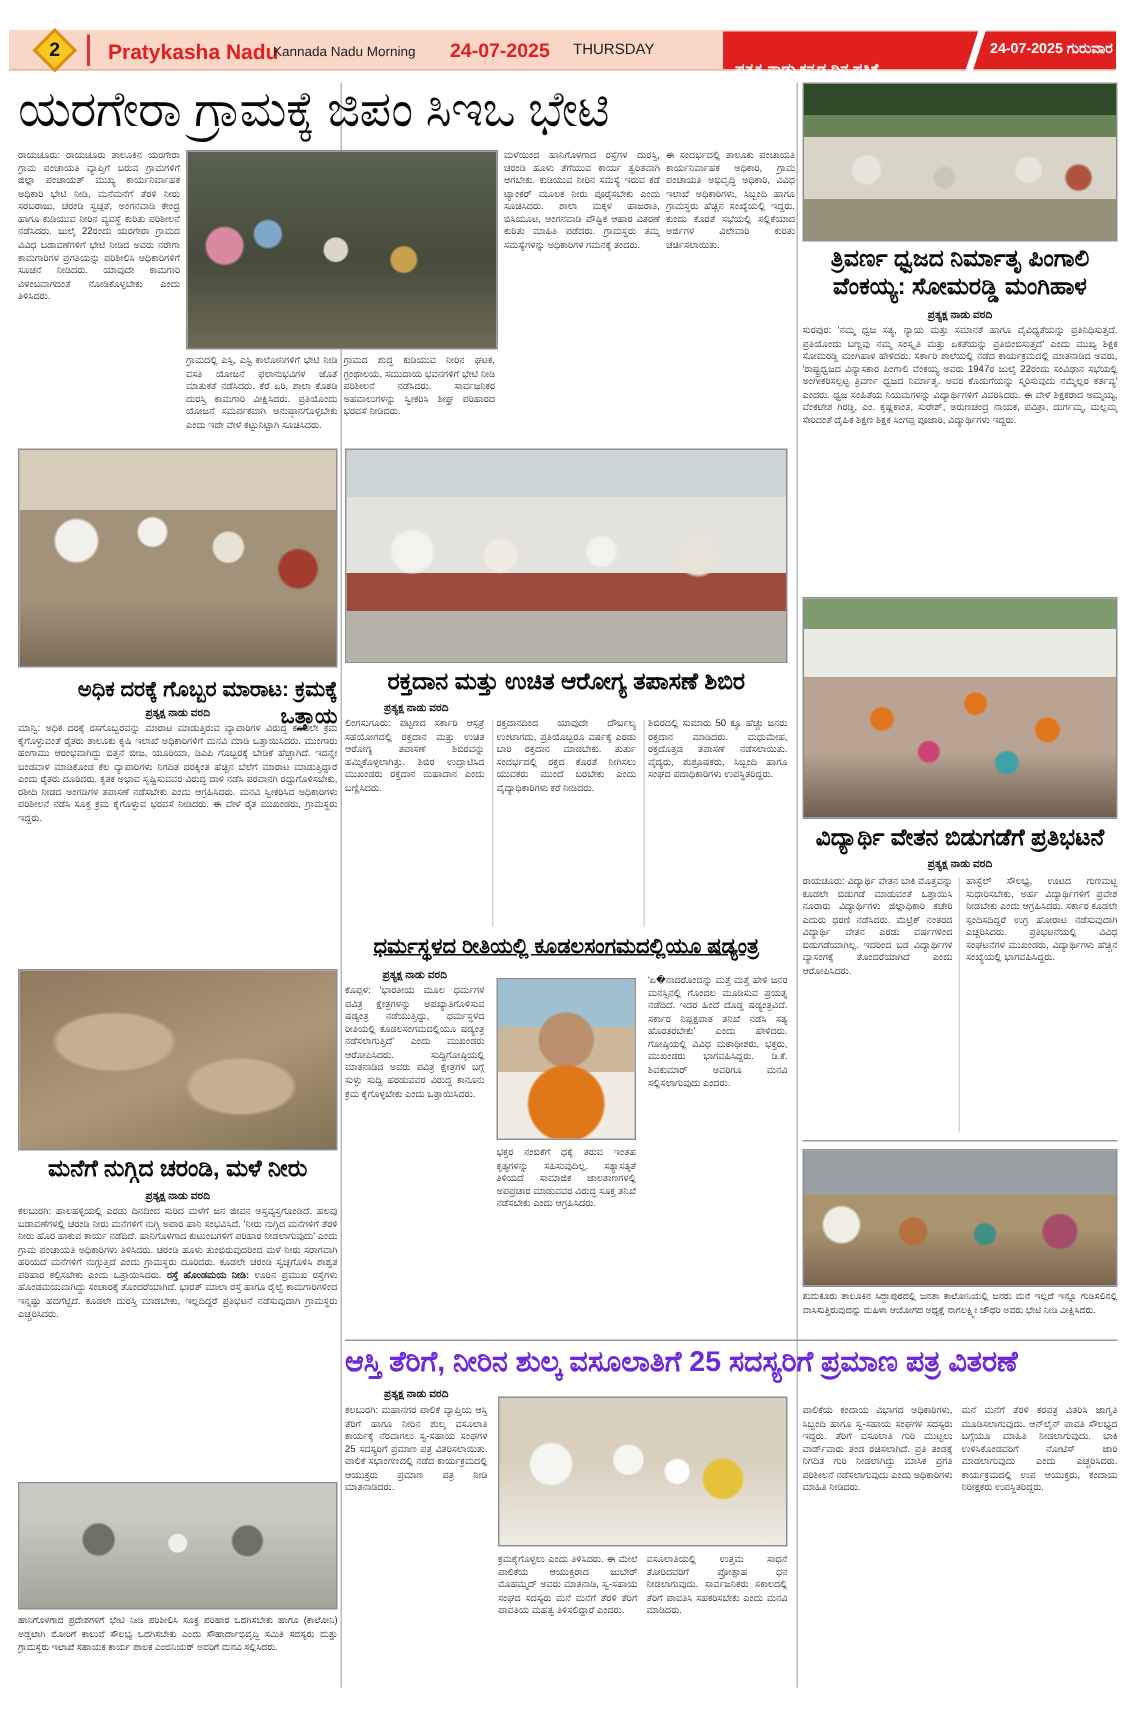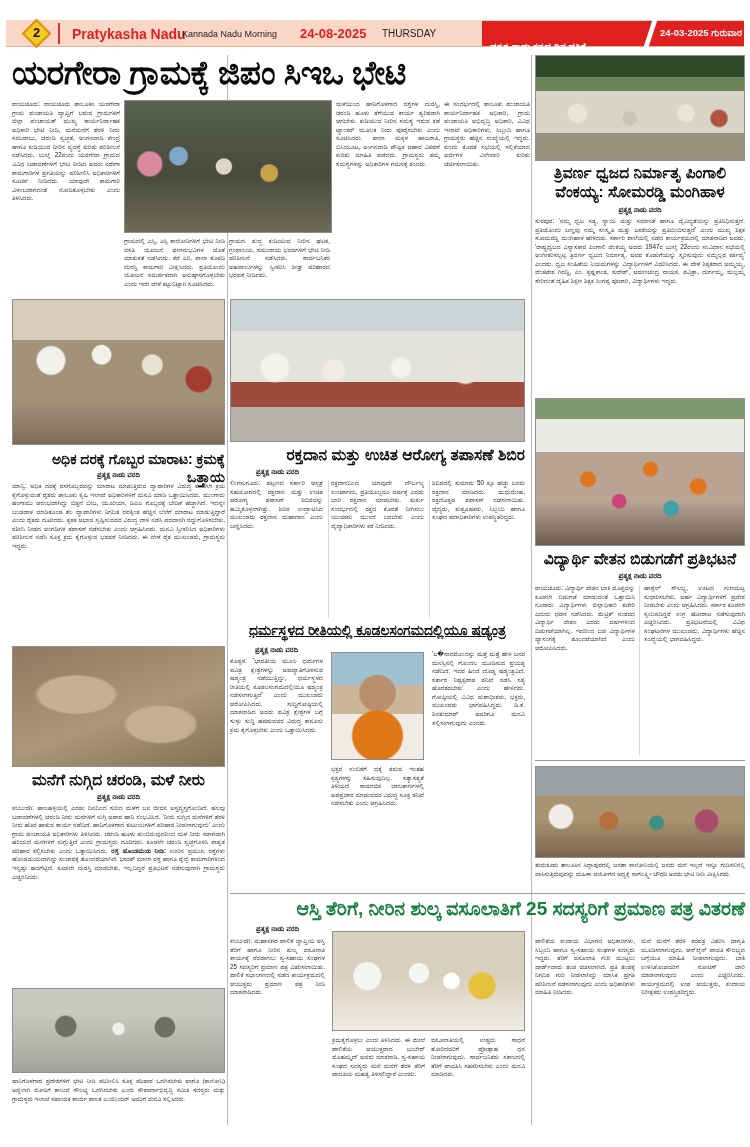--- a/index.html
+++ b/index.html
@@ -20,22 +20,22 @@
   .banner-kn{left:490px;top:27px;width:155px;font-size:10px;font-weight:bold;color:#ffffff;margin-top:14px;}
   .banner-slash{left:648px;top:19px;width:5px;height:29px;background:#ffffff;transform:skewX(-18deg);}
   .banner-date{left:660px;top:27px;width:84px;font-size:9.5px;font-weight:bold;color:#ffffff;}
   
   .vrule{width:1px;background:#b9b9b9;}
   .vrule-l{left:227px;top:55px;height:1070px;}
   .vrule-r{left:531px;top:55px;height:1070px;}
   .vrule-soft{width:1px;background:#d7d7d7;}
   .hrule{height:1px;background:#9a9a9a;}
   
-  .head-xl{font-size:33px;font-weight:bold;color:#0a0a0a;line-height:1.05;letter-spacing:-.5px;}
-  .head-lg{font-size:19px;font-weight:bold;color:#15803d;text-align:right;line-height:1.15;}
+  .head-xl{font-size:33px;font-weight:normal;color:#0a0a0a;line-height:1.05;letter-spacing:-.5px;}
+  .head-lg{font-size:19px;font-weight:bold;color:#6d28d9;text-align:left;line-height:1.15;}
   .head-md{font-size:15.5px;font-weight:bold;color:#0a0a0a;text-align:center;line-height:1.22;}
   .head-sm{font-size:14px;font-weight:bold;color:#0a0a0a;text-align:center;line-height:1.25;}
   .byline{font-size:7px;font-weight:bold;text-align:center;color:#111;}
   .txt{font-size:6.4px;line-height:1.34;text-align:justify;overflow:hidden;color:#1c1c1c;word-break:break-word;}
   .cap{font-size:6.2px;line-height:1.45;text-align:justify;color:#222;overflow:hidden;}
   .lead{font-weight:bold;}
   
   .photo{border:1px solid #8f8f8f;}
   .ph-cattle{background:
     radial-gradient(circle at 12% 48%, #d98aa0 0 6%, transparent 7%),
@@ -96,26 +96,26 @@
 </style>
 </head>
 <body>
 
 <div class="abs hdr"></div>
 <div class="abs badge"></div>
 <div class="abs badge-num">2</div>
 <div class="abs hdr-sep"></div>
 <div class="abs masthead">Pratykasha Nadu</div>
 <div class="abs masthead-sub">Kannada Nadu Morning</div>
-<div class="abs hdr-date">24-08-2025</div>
+<div class="abs hdr-date">24-07-2025</div>
 <div class="abs hdr-day">THURSDAY</div>
 <div class="abs red-banner"></div>
 <div class="abs banner-kn">ಪ್ರತ್ಯಕ್ಷ ನಾಡು ಕನ್ನಡ ದಿನ ಪತ್ರಿಕೆ</div>
 <div class="abs banner-slash"></div>
-<div class="abs banner-date">24-03-2025 ಗುರುವಾರ</div>
+<div class="abs banner-date">24-07-2025 ಗುರುವಾರ</div>
 
 <div class="abs vrule vrule-l"></div>
 <div class="abs vrule vrule-r"></div>
 <div class="abs vrule-soft" style="left:639px;top:585px;height:170px;"></div>
 <div class="abs vrule-soft" style="left:328px;top:480px;height:138px;"></div>
 <div class="abs vrule-soft" style="left:429px;top:480px;height:138px;"></div>
 <div class="abs hrule" style="left:230px;top:893px;width:515px;"></div>
 <div class="abs hrule" style="left:535px;top:760px;width:210px;"></div>
 
 <div class="abs head-xl" style="left:12px;top:56px;width:518px;">ಯರಗೇರಾ ಗ್ರಾಮಕ್ಕೆ ಜಿಪಂ ಸಿಇಒ ಭೇಟಿ</div>
@@ -131,21 +131,21 @@
 <div class="abs byline" style="left:12px;top:471px;width:213px;">ಪ್ರತ್ಯಕ್ಷ ನಾಡು ವರದಿ</div>
 <div class="abs txt" style="left:12px;top:482px;width:213px;height:160px;">ಮಾನ್ವಿ: ಅಧಿಕ ದರಕ್ಕೆ ರಸಗೊಬ್ಬರವನ್ನು ಮಾರಾಟ ಮಾಡುತ್ತಿರುವ ವ್ಯಾಪಾರಿಗಳ ವಿರುದ್ಧ ಕೂಡಲೇ ಕ್ರಮ ಕೈಗೊಳ್ಳುವಂತೆ ರೈತರು ತಾಲೂಕು ಕೃಷಿ ಇಲಾಖೆ ಅಧಿಕಾರಿಗಳಿಗೆ ಮನವಿ ಮಾಡಿ ಒತ್ತಾಯಿಸಿದರು. ಮುಂಗಾರು ಹಂಗಾಮು ಆರಂಭವಾಗಿದ್ದು ಬಿತ್ತನೆ ಬೀಜ, ಯೂರಿಯಾ, ಡಿಎಪಿ ಗೊಬ್ಬರಕ್ಕೆ ಬೇಡಿಕೆ ಹೆಚ್ಚಾಗಿದೆ. ಇದನ್ನೇ ಬಂಡವಾಳ ಮಾಡಿಕೊಂಡ ಕೆಲ ವ್ಯಾಪಾರಿಗಳು ನಿಗದಿತ ದರಕ್ಕಿಂತ ಹೆಚ್ಚಿನ ಬೆಲೆಗೆ ಮಾರಾಟ ಮಾಡುತ್ತಿದ್ದಾರೆ ಎಂದು ರೈತರು ದೂರಿದರು. ಕೃತಕ ಅಭಾವ ಸೃಷ್ಟಿಸುವವರ ವಿರುದ್ಧ ದಾಳಿ ನಡೆಸಿ ಪರವಾನಗಿ ರದ್ದುಗೊಳಿಸಬೇಕು, ರಶೀದಿ ನೀಡದ ಅಂಗಡಿಗಳ ತಪಾಸಣೆ ನಡೆಸಬೇಕು ಎಂದು ಆಗ್ರಹಿಸಿದರು. ಮನವಿ ಸ್ವೀಕರಿಸಿದ ಅಧಿಕಾರಿಗಳು ಪರಿಶೀಲನೆ ನಡೆಸಿ ಸೂಕ್ತ ಕ್ರಮ ಕೈಗೊಳ್ಳುವ ಭರವಸೆ ನೀಡಿದರು. ಈ ವೇಳೆ ರೈತ ಮುಖಂಡರು, ಗ್ರಾಮಸ್ಥರು ಇದ್ದರು.</div>
 <div class="abs photo ph-flood" style="left:12px;top:646px;width:213px;height:121px;"></div>
 <div class="abs head-md" style="left:12px;top:771px;width:213px;">ಮನೆಗೆ ನುಗ್ಗಿದ ಚರಂಡಿ, ಮಳೆ ನೀರು</div>
 <div class="abs byline" style="left:12px;top:793px;width:213px;">ಪ್ರತ್ಯಕ್ಷ ನಾಡು ವರದಿ</div>
 <div class="abs txt" style="left:12px;top:804px;width:213px;height:181px;"><span>ಕಲಬುರಗಿ: ಹಾಲಹಳ್ಳಿಯಲ್ಲಿ ಎರಡು ದಿನದಿಂದ ಸುರಿದ ಮಳೆಗೆ ಜನ ಜೀವನ ಅಸ್ತವ್ಯಸ್ತಗೊಂಡಿದೆ. ಹಲವು ಬಡಾವಣೆಗಳಲ್ಲಿ ಚರಂಡಿ ನೀರು ಮನೆಗಳಿಗೆ ನುಗ್ಗಿ ಅಪಾರ ಹಾನಿ ಸಂಭವಿಸಿದೆ. 'ನೀರು ನುಗ್ಗಿದ ಮನೆಗಳಿಗೆ ತೆರಳಿ ನೀರು ಹೊರ ಹಾಕುವ ಕಾರ್ಯ ನಡೆದಿದೆ. ಹಾನಿಗೊಳಗಾದ ಕುಟುಂಬಗಳಿಗೆ ಪರಿಹಾರ ನೀಡಲಾಗುವುದು' ಎಂದು ಗ್ರಾಮ ಪಂಚಾಯತಿ ಅಧಿಕಾರಿಗಳು ತಿಳಿಸಿದರು. ಚರಂಡಿ ಹೂಳು ತುಂಬಿರುವುದರಿಂದ ಮಳೆ ನೀರು ಸರಾಗವಾಗಿ ಹರಿಯದೆ ಮನೆಗಳಿಗೆ ನುಗ್ಗುತ್ತಿದೆ ಎಂದು ಗ್ರಾಮಸ್ಥರು ದೂರಿದರು. ಕೂಡಲೇ ಚರಂಡಿ ಸ್ವಚ್ಛಗೊಳಿಸಿ ಶಾಶ್ವತ ಪರಿಹಾರ ಕಲ್ಪಿಸಬೇಕು ಎಂದು ಒತ್ತಾಯಿಸಿದರು.</span> <span class="lead">ರಸ್ತೆ ಹೊಂಡಮಯ ನೀಡಿ:</span><span> ಊರಿನ ಪ್ರಮುಖ ರಸ್ತೆಗಳು ಹೊಂಡಮಯವಾಗಿದ್ದು ಸಂಚಾರಕ್ಕೆ ತೊಂದರೆಯಾಗಿದೆ. ಭಾರತ್ ಮಾಲಾ ರಸ್ತೆ ಹಾಗೂ ರೈಲ್ವೆ ಕಾಮಗಾರಿಗಳಿಂದ ಇನ್ನಷ್ಟು ಹದಗೆಟ್ಟಿದೆ. ಕೂಡಲೇ ದುರಸ್ತಿ ಮಾಡಬೇಕು, ಇಲ್ಲದಿದ್ದರೆ ಪ್ರತಿಭಟನೆ ನಡೆಸುವುದಾಗಿ ಗ್ರಾಮಸ್ಥರು ಎಚ್ಚರಿಸಿದರು.</span></div>
 <div class="abs photo ph-wetroad" style="left:12px;top:988px;width:213px;height:85px;"></div>
 <div class="abs cap" style="left:12px;top:1077px;width:213px;height:48px;">ಹಾನಿಗೊಳಗಾದ ಪ್ರದೇಶಗಳಿಗೆ ಭೇಟಿ ನೀಡಿ ಪರಿಶೀಲಿಸಿ ಸೂಕ್ತ ಪರಿಹಾರ ಒದಗಿಸಬೇಕು ಹಾಗೂ (ಕಾಲೋನಿ) ಅಡ್ಡಲಾಗಿ ಮೋರಿಗೆ ಕಾಲುವೆ ಸೌಲಭ್ಯ ಒದಗಿಸಬೇಕು ಎಂದು ಸೌಹಾರ್ದಾಭಿವೃದ್ಧಿ ಸಮಿತಿ ಸದಸ್ಯರು ಮತ್ತು ಗ್ರಾಮಸ್ಥರು ಇಲಾಖೆ ಸಹಾಯಕ ಕಾರ್ಯ ಪಾಲಕ ಎಂಜಿನಿಯರ್ ಅವರಿಗೆ ಮನವಿ ಸಲ್ಲಿಸಿದರು.</div>
 
 <div class="abs photo ph-hall" style="left:230px;top:299px;width:295px;height:143px;"></div>
-<div class="abs head-md" style="left:230px;top:446px;width:295px;text-align:right;">ರಕ್ತದಾನ ಮತ್ತು ಉಚಿತ ಆರೋಗ್ಯ ತಪಾಸಣೆ ಶಿಬಿರ</div>
+<div class="abs head-md" style="left:230px;top:446px;width:295px;">ರಕ್ತದಾನ ಮತ್ತು ಉಚಿತ ಆರೋಗ್ಯ ತಪಾಸಣೆ ಶಿಬಿರ</div>
 <div class="abs byline" style="left:230px;top:468px;width:95px;">ಪ್ರತ್ಯಕ್ಷ ನಾಡು ವರದಿ</div>
 <div class="abs txt" style="left:230px;top:479px;width:93px;height:139px;">ಲಿಂಗಸುಗೂರು: ಪಟ್ಟಣದ ಸರ್ಕಾರಿ ಆಸ್ಪತ್ರೆ ಸಹಯೋಗದಲ್ಲಿ ರಕ್ತದಾನ ಮತ್ತು ಉಚಿತ ಆರೋಗ್ಯ ತಪಾಸಣೆ ಶಿಬಿರವನ್ನು ಹಮ್ಮಿಕೊಳ್ಳಲಾಗಿತ್ತು. ಶಿಬಿರ ಉದ್ಘಾಟಿಸಿದ ಮುಖಂಡರು ರಕ್ತದಾನ ಮಹಾದಾನ ಎಂದು ಬಣ್ಣಿಸಿದರು.</div>
 <div class="abs txt" style="left:331px;top:479px;width:93px;height:139px;">ರಕ್ತದಾನದಿಂದ ಯಾವುದೇ ದೌರ್ಬಲ್ಯ ಉಂಟಾಗದು, ಪ್ರತಿಯೊಬ್ಬರೂ ವರ್ಷಕ್ಕೆ ಎರಡು ಬಾರಿ ರಕ್ತದಾನ ಮಾಡಬೇಕು. ತುರ್ತು ಸಂದರ್ಭದಲ್ಲಿ ರಕ್ತದ ಕೊರತೆ ನೀಗಿಸಲು ಯುವಕರು ಮುಂದೆ ಬರಬೇಕು ಎಂದು ವೈದ್ಯಾಧಿಕಾರಿಗಳು ಕರೆ ನೀಡಿದರು.</div>
 <div class="abs txt" style="left:432px;top:479px;width:93px;height:139px;">ಶಿಬಿರದಲ್ಲಿ ಸುಮಾರು 50 ಕ್ಕೂ ಹೆಚ್ಚು ಜನರು ರಕ್ತದಾನ ಮಾಡಿದರು. ಮಧುಮೇಹ, ರಕ್ತದೊತ್ತಡ ತಪಾಸಣೆ ನಡೆಸಲಾಯಿತು. ವೈದ್ಯರು, ಶುಶ್ರೂಷಕರು, ಸಿಬ್ಬಂದಿ ಹಾಗೂ ಸಂಘದ ಪದಾಧಿಕಾರಿಗಳು ಉಪಸ್ಥಿತರಿದ್ದರು.</div>
 
 <div class="abs head-sm" style="left:230px;top:622px;width:295px;text-decoration:underline;">ಧರ್ಮಸ್ಥಳದ ರೀತಿಯಲ್ಲಿ ಕೂಡಲಸಂಗಮದಲ್ಲಿಯೂ ಷಡ್ಯಂತ್ರ</div>
 <div class="abs byline" style="left:230px;top:646px;width:93px;">ಪ್ರತ್ಯಕ್ಷ ನಾಡು ವರದಿ</div>
 <div class="abs txt" style="left:230px;top:657px;width:93px;height:233px;">ಕೊಪ್ಪಳ: 'ಭಾರತೀಯ ಮೂಲ ಧರ್ಮಗಳ ಪವಿತ್ರ ಕ್ಷೇತ್ರಗಳನ್ನು ಅಪಖ್ಯಾತಿಗೊಳಿಸುವ ಷಡ್ಯಂತ್ರ ನಡೆಯುತ್ತಿದ್ದು, ಧರ್ಮಸ್ಥಳದ ರೀತಿಯಲ್ಲಿ ಕೂಡಲಸಂಗಮದಲ್ಲಿಯೂ ಷಡ್ಯಂತ್ರ ನಡೆಸಲಾಗುತ್ತಿದೆ' ಎಂದು ಮುಖಂಡರು ಆರೋಪಿಸಿದರು. ಸುದ್ದಿಗೋಷ್ಠಿಯಲ್ಲಿ ಮಾತನಾಡಿದ ಅವರು ಪವಿತ್ರ ಕ್ಷೇತ್ರಗಳ ಬಗ್ಗೆ ಸುಳ್ಳು ಸುದ್ದಿ ಹರಡುವವರ ವಿರುದ್ಧ ಕಾನೂನು ಕ್ರಮ ಕೈಗೊಳ್ಳಬೇಕು ಎಂದು ಒತ್ತಾಯಿಸಿದರು.</div>
 <div class="abs photo ph-portrait" style="left:331px;top:652px;width:93px;height:108px;"></div>
 <div class="abs txt" style="left:331px;top:765px;width:93px;height:125px;">ಭಕ್ತರ ನಂಬಿಕೆಗೆ ಧಕ್ಕೆ ತರುವ ಇಂತಹ ಕೃತ್ಯಗಳನ್ನು ಸಹಿಸುವುದಿಲ್ಲ. ಸತ್ಯಾಸತ್ಯತೆ ತಿಳಿಯದೆ ಸಾಮಾಜಿಕ ಜಾಲತಾಣಗಳಲ್ಲಿ ಅಪಪ್ರಚಾರ ಮಾಡುವವರ ವಿರುದ್ಧ ಸೂಕ್ತ ತನಿಖೆ ನಡೆಸಬೇಕು ಎಂದು ಆಗ್ರಹಿಸಿದರು.</div>

